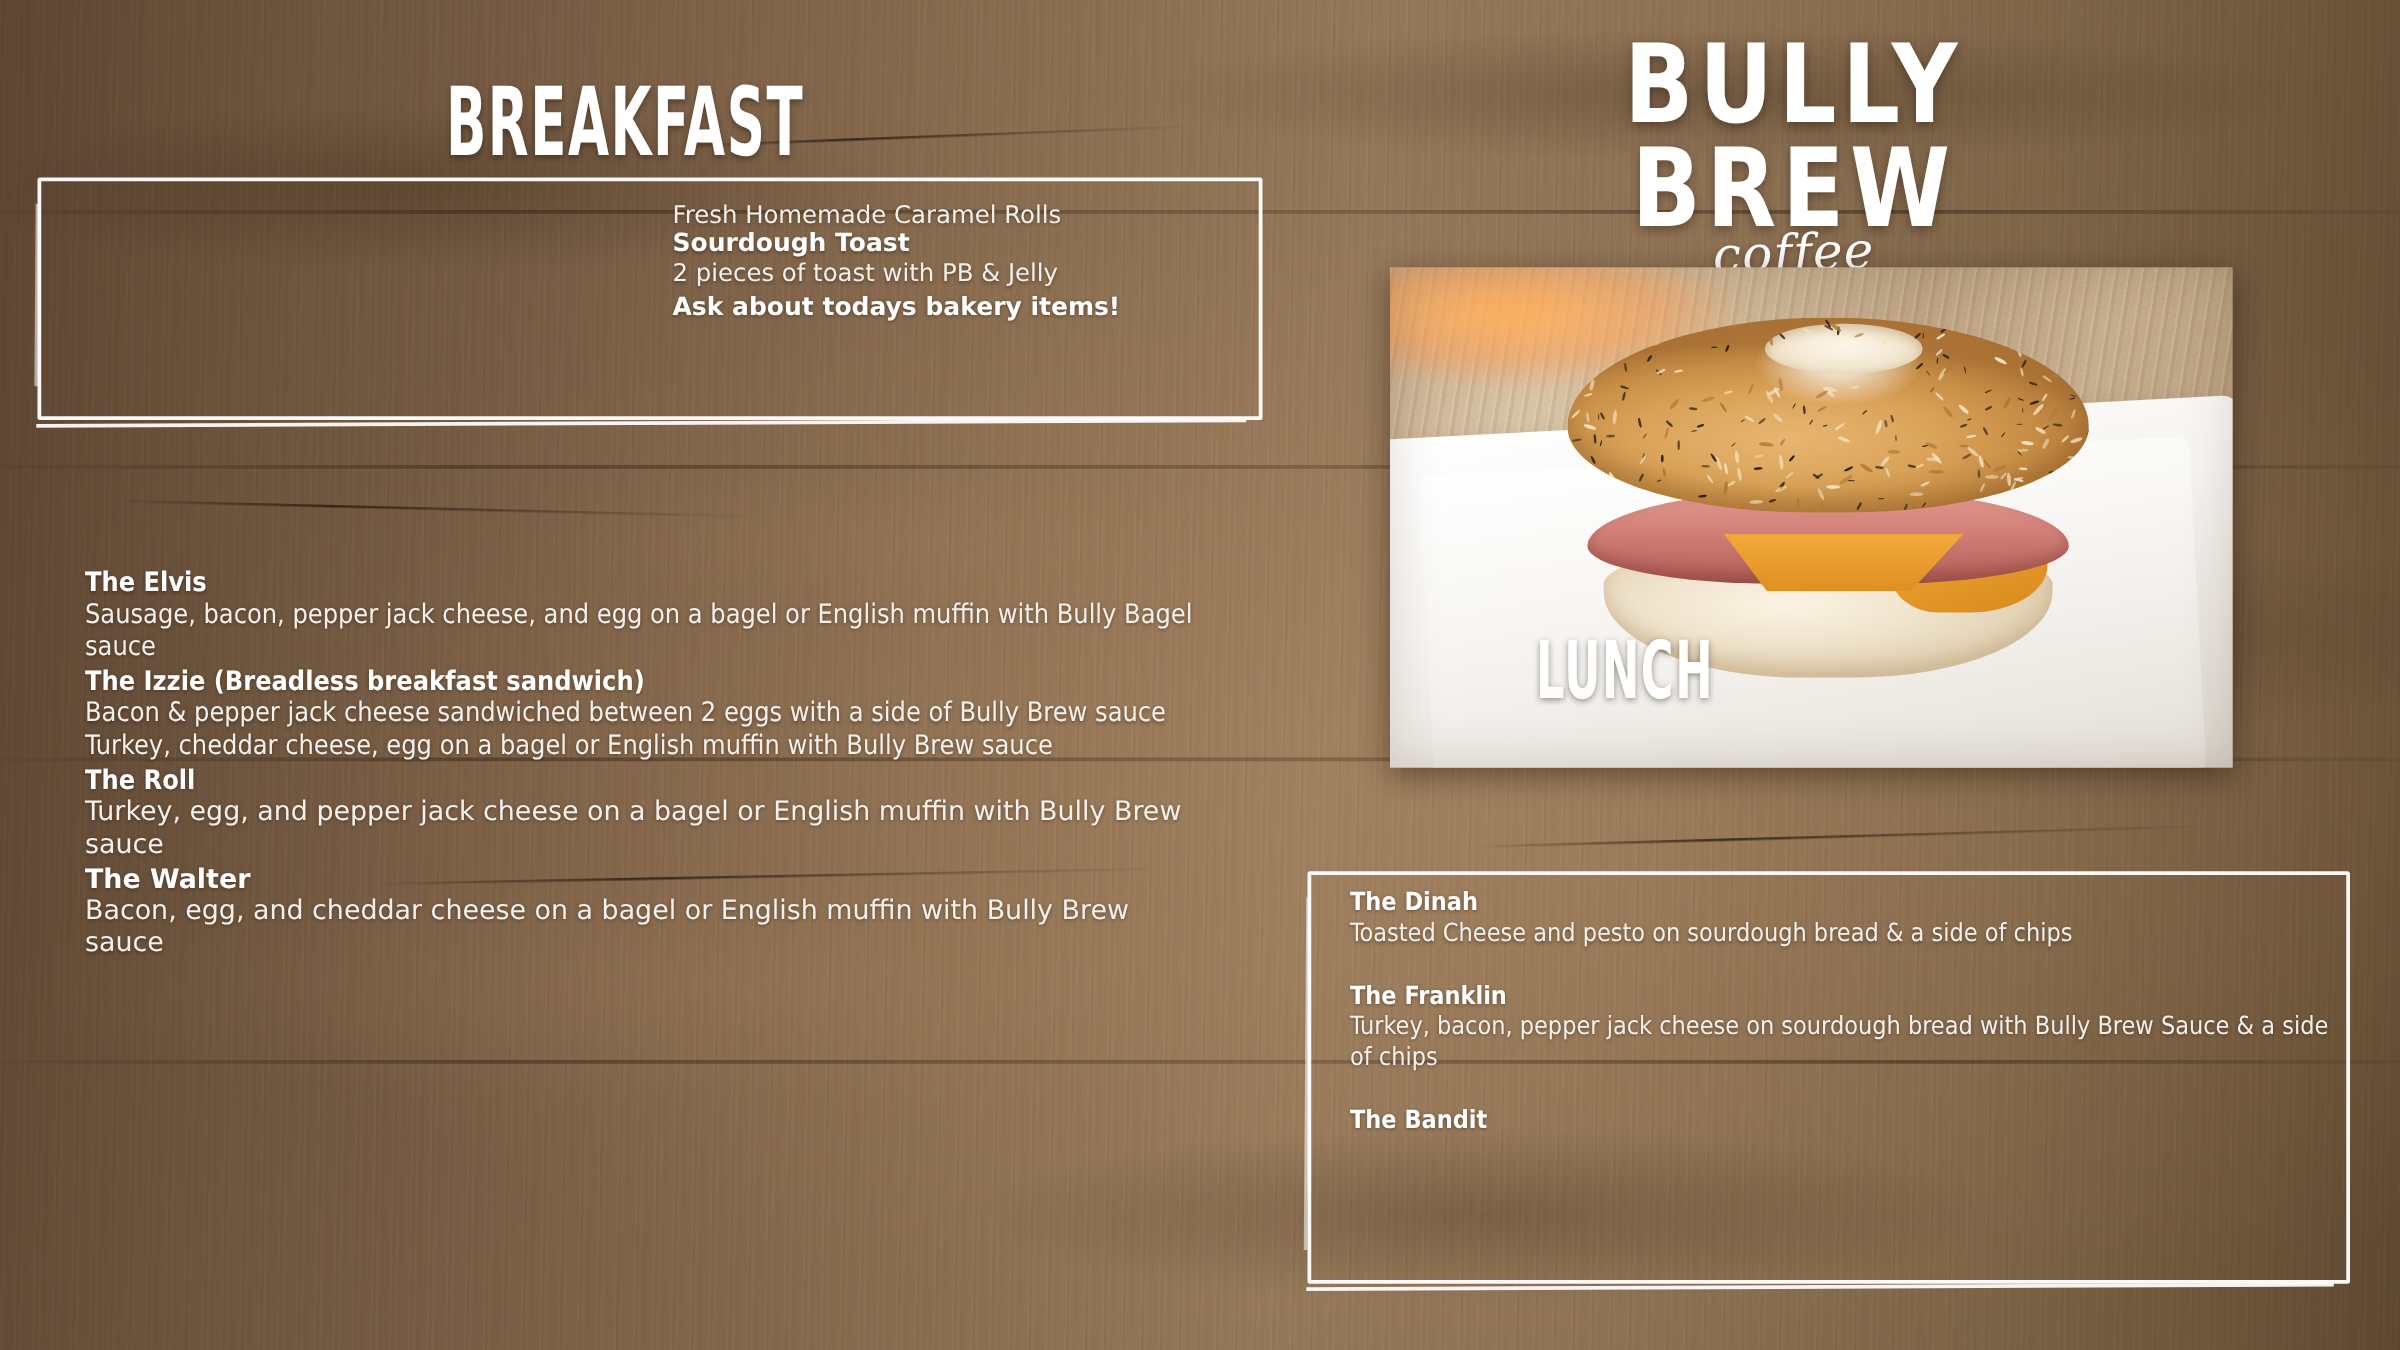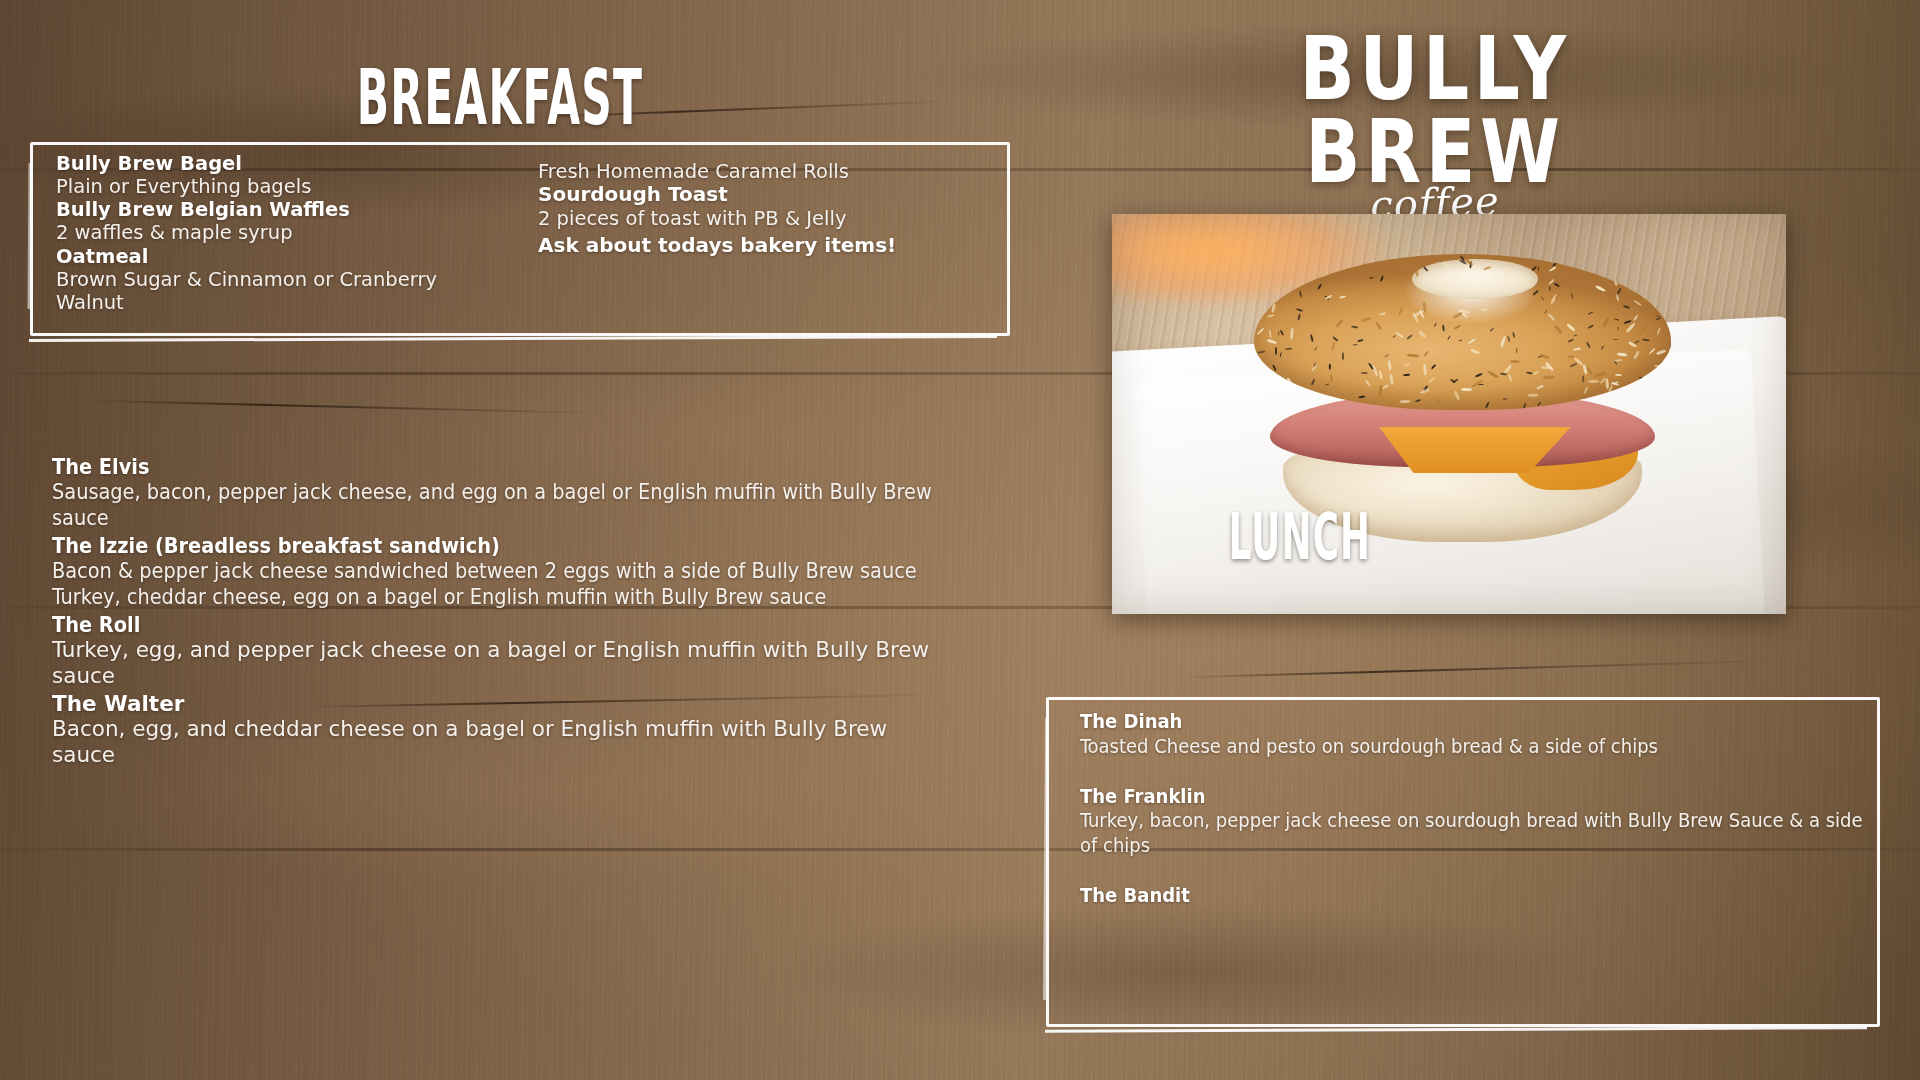--- a/index.html
+++ b/index.html
@@ -144,21 +144,21 @@
   .f-cond  { font-family:"Liberation Sans Narrow","DejaVu Sans Condensed","Liberation Sans", sans-serif; }
 
   
   #bk-col-left  { left:56px;  top:152px; width:400px; }
   #bk-col-right { left:538px; top:160px; width:440px; }
   #bk-col-left .item-name, #bk-col-right .item-name { font-size:19.5px; }
   #bk-col-left .item-desc, #bk-col-right .item-desc { font-size:19.5px; }
   #bk-col-right .item-name { font-size:20px; }
 
   
-  #bk-sandwiches { left:52px; top:452px; width:900px; }
+  #bk-sandwiches { left:68px; top:452px; width:900px; }
   #bk-sandwiches .item-name { font-size:21.5px; margin-top:2px; }
   #bk-sandwiches .item-desc { font-size:21.5px; }
 
   
   #lunch-list { left:1080px; top:710px; width:790px; }
   #lunch-list .lunch-entry { margin-bottom:26px; }
   #lunch-list .item-name { font-size:20px; }
   #lunch-list .item-desc { font-size:20px; line-height:1.25; }
 
   
@@ -275,40 +275,32 @@
 
   <div class="logo-wrap">
     <div class="logo-word">BULLY BREW</div>
     <div class="logo-sub">coffee</div>
   </div>
 
   <div class="section-title" id="breakfast-title">BREAKFAST</div>
 
   <div class="hand-box" id="breakfast-box"></div>
 
-  <div class="col" id="bk-col-left">
-    <div class="item-name f-geo">Bully Brew Bagel</div>
-    <div class="item-desc f-geo">Plain or Everything bagels</div>
-    <div class="item-name f-geo">Bully Brew Belgian Waffles</div>
-    <div class="item-desc f-geo">2  waffles &amp; maple syrup</div>
-    <div class="item-name f-geo">Oatmeal</div>
-    <div class="item-desc f-geo">Brown Sugar &amp; Cinnamon or Cranberry Walnut</div>
-  </div>
 
   <div class="col" id="bk-col-right">
     <div class="item-desc f-geo">Fresh Homemade Caramel Rolls</div>
     <div class="item-name f-geo">Sourdough Toast</div>
     <div class="item-desc f-geo">2 pieces of toast with PB &amp; Jelly</div>
     <div class="item-name f-geo" style="margin-top:4px;">Ask about todays bakery items!</div>
   </div>
 
   <div class="col" id="bk-sandwiches">
     <div>
       <div class="item-name f-cond">The Elvis</div>
-      <div class="item-desc f-cond">Sausage, bacon, pepper jack cheese, and egg on a bagel or English muffin with Bully Brew sauce</div>
+      <div class="item-desc f-cond">Sausage, bacon, pepper jack cheese, and egg on a bagel or English muffin with Bully Bagel sauce</div>
     </div>
     <div>
       <div class="item-name f-cond">The Izzie  (Breadless breakfast sandwich)</div>
       <div class="item-desc f-cond">Bacon &amp; pepper jack cheese sandwiched between 2 eggs with a side of Bully Brew  sauce</div>
     </div>
     <div>
       <div class="item-desc f-cond">Turkey, cheddar cheese, egg on a bagel  or English muffin with Bully Brew  sauce</div>
     </div>
     <div>
       <div class="item-name f-cond">The Roll</div>

